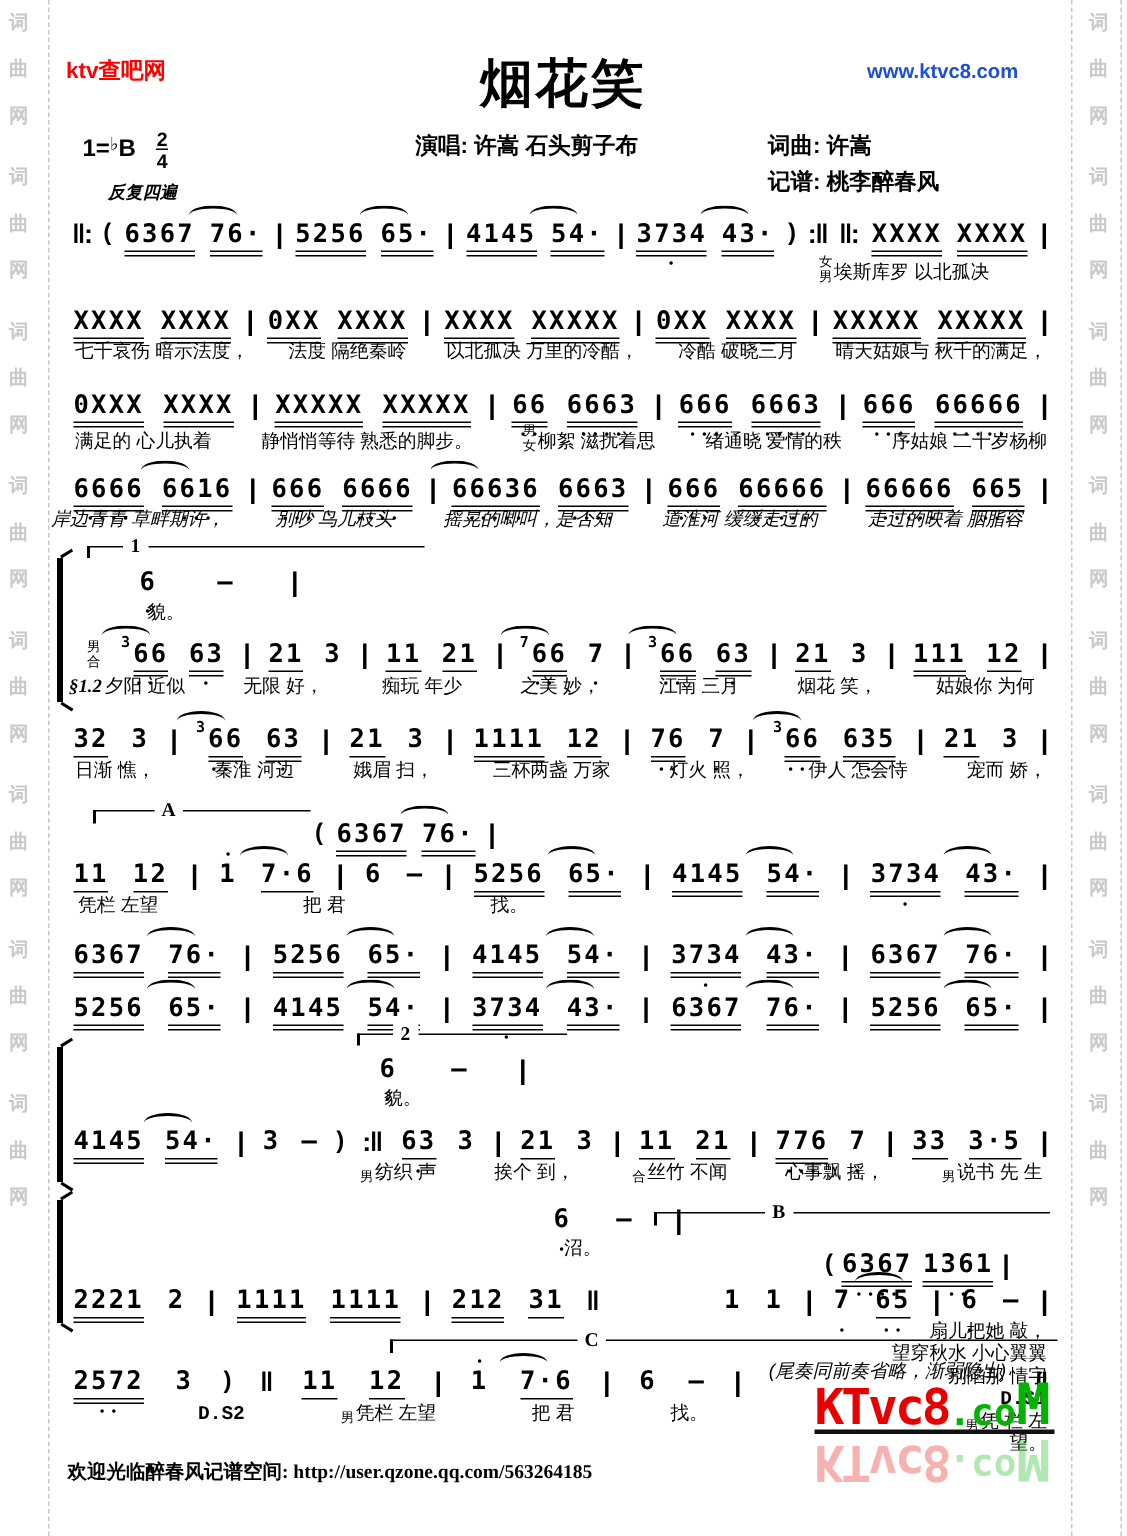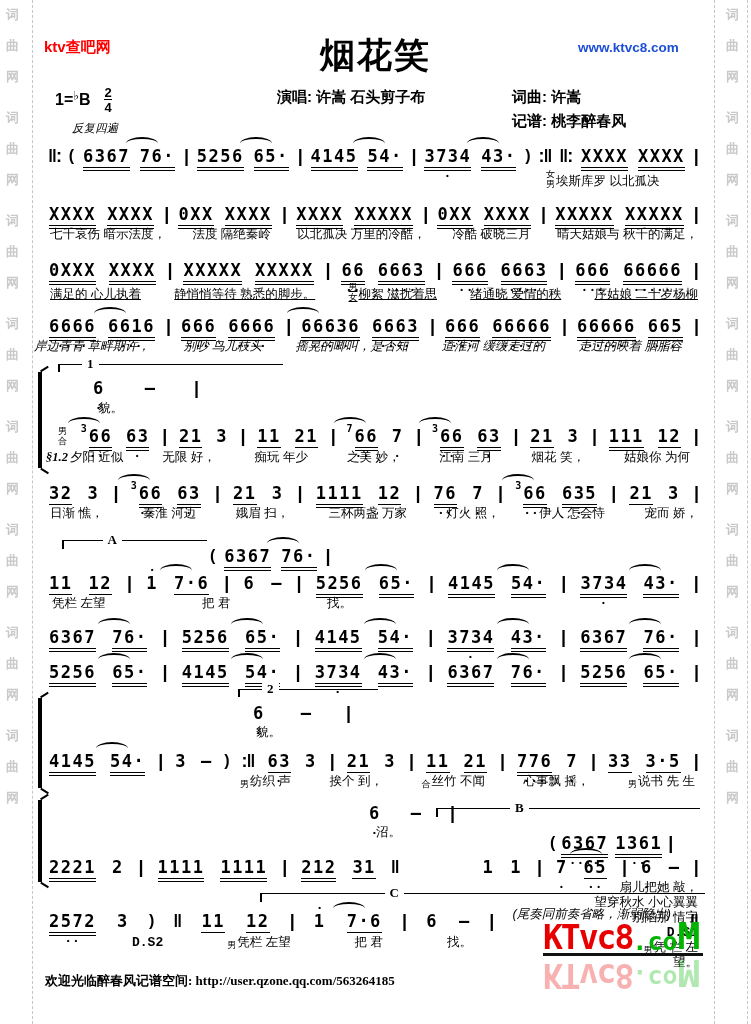--- a/index.html
+++ b/index.html
@@ -68,21 +68,21 @@
   .section::before{content:"";position:absolute;left:0;top:-1px;width:1.6px;height:9px;background:#000}
   .section-label{left:28%}
 
   .sys-brace{position:absolute;width:10px}
   .sys-brace .stem{position:absolute;left:2px;top:0;bottom:0;width:4px;background:#000}
   .sys-brace::before{content:"";position:absolute;left:4px;top:-4px;width:9px;height:2.4px;
        background:#000;transform:rotate(-32deg)}
   .sys-brace::after{content:"";position:absolute;left:4px;bottom:-4px;width:9px;height:2.4px;
        background:#000;transform:rotate(32deg)}
 
-  .annot{font-size:11.5px;font-style:italic;font-family:"Liberation Serif",serif;font-weight:normal}
+  .annot{font-size:11.5px;font-style:italic;font-family:"Liberation Serif",serif;font-weight:bold}
 
   
   .welcome{left:45px;top:972px;font-size:13px;font-weight:bold;
            font-family:"Liberation Serif","DejaVu Serif",serif}
   .logo{left:543px;top:920px;display:flex;flex-direction:column;width:160px}
   .logo-main{display:flex;align-items:flex-end;font-family:"DejaVu Sans Mono",monospace;
              font-weight:bold;border-bottom:3px solid #111;padding-bottom:1px;line-height:.85}
   .lg-red{font-size:33px;letter-spacing:-2px;color:#e80000}
   .lg-green-s{font-size:25px;color:#00b400}
   .lg-green-b{font-size:38px;color:#00b400}
@@ -447,21 +447,21 @@
       </span>
       <span class="ng">
         <span class="dotsa"></span>
         <span class="main">
           <span class="txt u2">66666</span>
         </span>
         <span class="dotsb">•••••</span>
       </span>
       <span class="bar">|</span>
     </div>
-    <div class="lyric-line" style="position: absolute; left: 50px; top: 283px; width: 648px; text-decoration: underline;">
+    <div class="lyric-line" style="position: absolute; left: 50px; top: 283px; width: 648px;">
       <span class="lyr">满足的 心儿执着</span>
       <span class="lyr">静悄悄等待 熟悉的脚步。</span>
       <span class="lv">
         <span class="vstack">
           <span>男</span>
           <span>女</span>
         </span>
         <span class="lyr">柳絮 滋扰着思</span>
       </span>
       <span class="lyr">绪通晓 爱情的秩</span>

